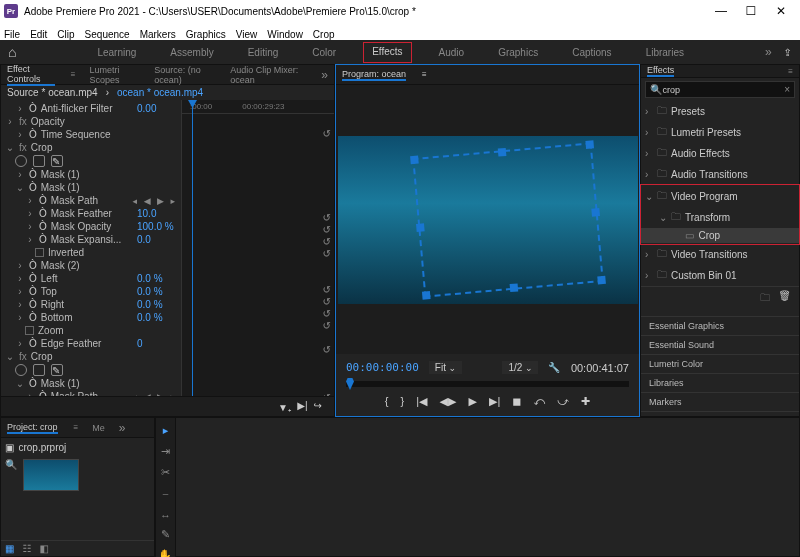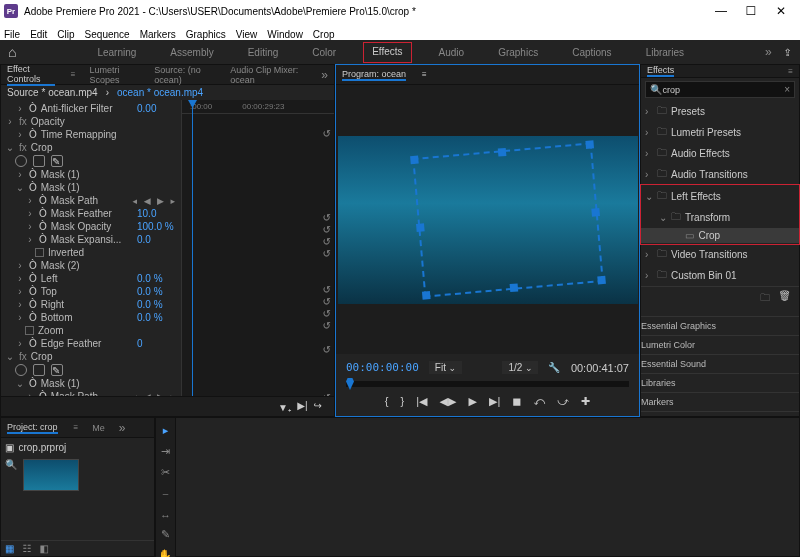--- a/index.html
+++ b/index.html
@@ -69,21 +69,21 @@
 .effects-panel{width:160px}
 .search{margin:3px 4px;background:#111;padding:2px 4px;display:flex;align-items:center;border:1px solid #333}
 .search input{background:transparent;border:none;color:#ccc;flex:1;font-size:9px;outline:none}
 .search .x{color:#888}
 .tree-row{display:flex;align-items:center;padding:2px 4px;gap:4px;font-size:9px}
 .tree-row .ar{width:8px;color:#888}
 .folder{color:#888}
 .hl{outline:1px solid #c23;padding:1px 0}
 .tree-row.sel{background:#3a3a3a}
 .side-items{margin-top:6px}
-.side-items .itm{padding:4px 0;color:#bbb;border-top:1px solid #333;font-size:9px}
+.side-items .itm{padding:4px 8px;color:#bbb;border-top:1px solid #333;font-size:9px}
 .newbin{display:flex;justify-content:flex-end;padding:3px 8px;gap:8px;border-top:1px solid #333}
 
 .btm{display:flex;height:140px}
 .project{width:155px}
 .prj-body{flex:1;padding:4px;display:flex;flex-direction:column;gap:6px}
 .prj-file{display:flex;align-items:center;gap:4px;font-size:9px}
 .thumb{width:56px;height:32px;background:linear-gradient(180deg,#0d4e6e,#1a7a9c);border:1px solid #444}
 .prj-foot{display:flex;gap:8px;padding:2px 4px;border-top:1px solid #333}
 .prj-foot span{color:#888}
 .timeline{flex:1;display:flex}
@@ -157,21 +157,21 @@
             <span class="val">0.00</span>
           </div>
           <div class="row" style="padding-left: 4px;">
             <span class="tw">›</span>
             <span class="fx">fx</span>
             <span class="nm">Opacity</span>
           </div>
           <div class="row" style="padding-left: 14px;">
             <span class="tw">›</span>
             <span>Ò</span>
-            <span class="nm">Time Remapping</span>
+            <span class="nm">Time Sequence</span>
           </div>
           <div class="row" style="padding-left: 4px;">
             <span class="tw">⌄</span>
             <span class="fx">fx</span>
             <span class="nm">Crop</span>
           </div>
           <div class="mask-shapes" style="padding-left: 14px;">
             <span style="border-radius:50%"></span>
             <span></span>
             <span>✎</span>
@@ -392,21 +392,21 @@
         </div>
         <div class="tree-row" style="padding-left: 4px;">
           <span class="ar">›</span>
           <span class="folder">🗀</span>
           <span>Audio Transitions</span>
         </div>
         <div class="hl">
           <div class="tree-row" style="padding-left: 4px;">
             <span class="ar">⌄</span>
             <span class="folder">🗀</span>
-            <span>Left Effects</span>
+            <span>Video Program</span>
           </div>
           <div class="tree-row" style="padding-left: 18px;">
             <span class="ar">⌄</span>
             <span class="folder">🗀</span>
             <span>Transform</span>
           </div>
           <div class="tree-row sel" style="padding-left: 32px;">
             <span class="ar"></span>
             <span class="folder">▭</span>
             <span>Crop</span>
@@ -422,22 +422,22 @@
           <span class="folder">🗀</span>
           <span>Custom Bin 01</span>
         </div>
       </div>
     <div class="newbin">
       <span class="folder">🗀</span>
       <span>🗑</span>
     </div>
     <div class="side-items" id="sideitems">
         <div class="itm">Essential Graphics</div>
+        <div class="itm">Essential Sound</div>
         <div class="itm">Lumetri Color</div>
-        <div class="itm">Essential Sound</div>
         <div class="itm">Libraries</div>
         <div class="itm">Markers</div>
         <div class="itm">History</div>
         <div class="itm">Info</div>
       </div>
   </div>
 </div>
 
 <div class="btm">
   <div class="panel project">

